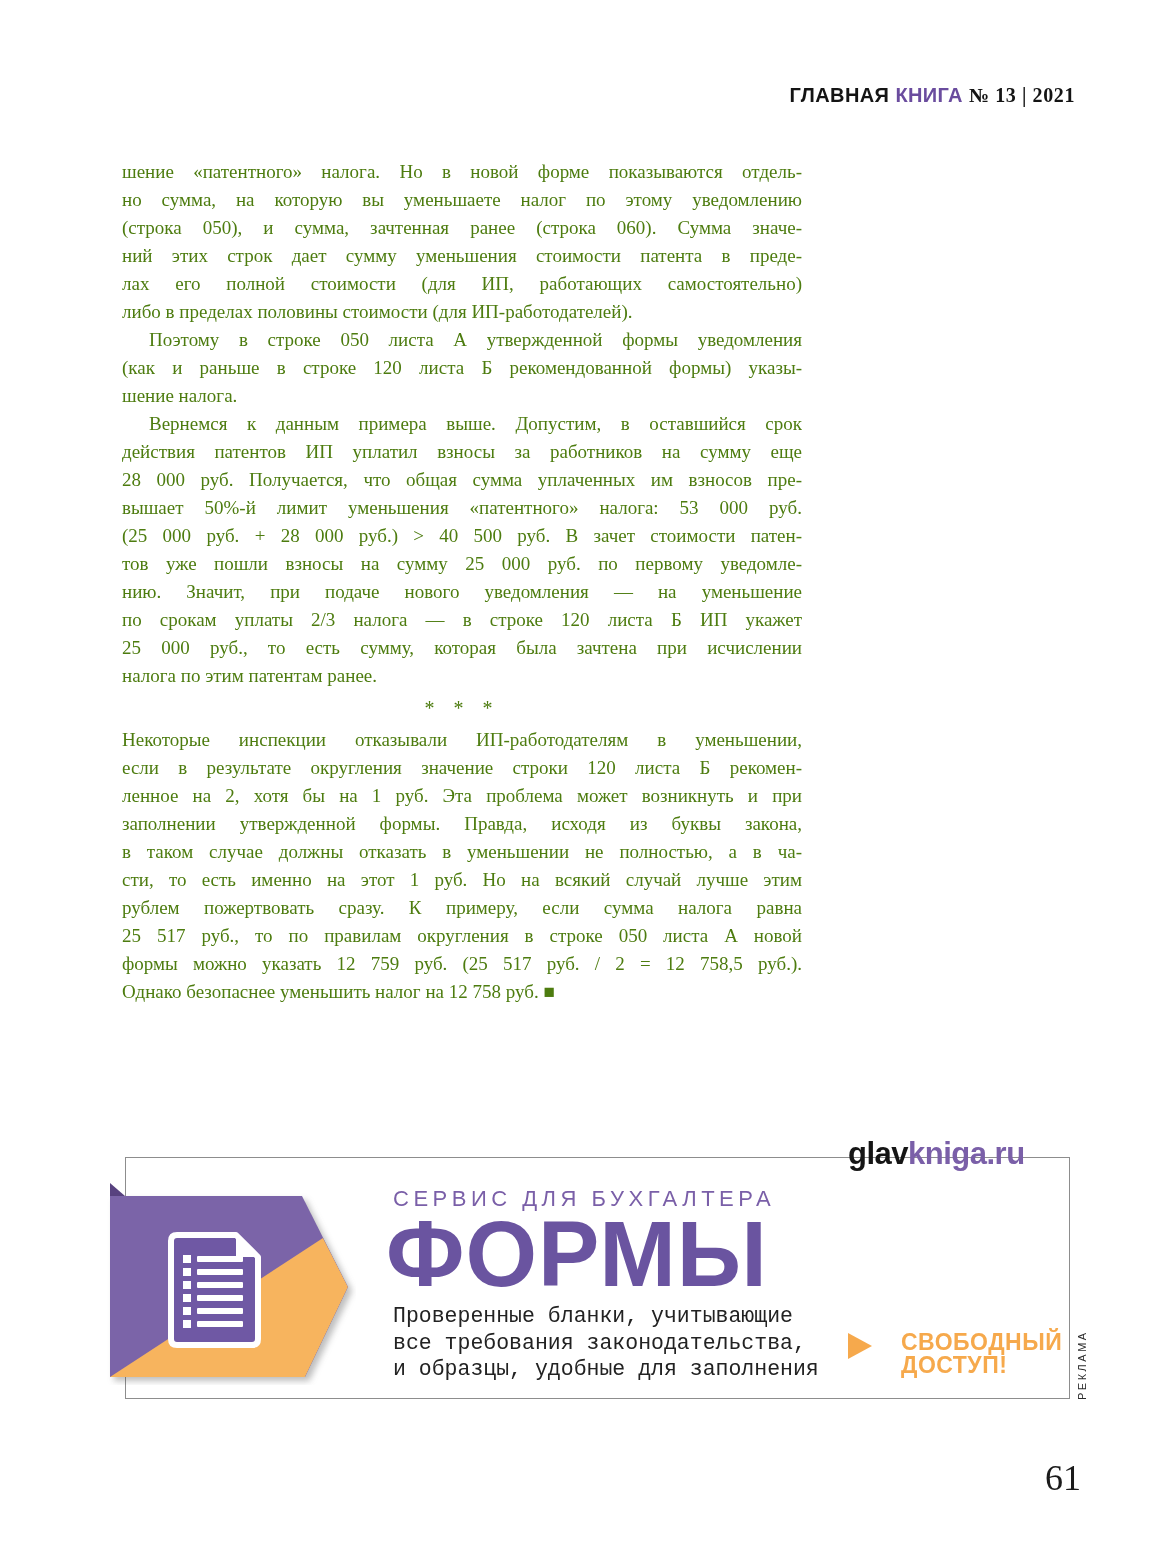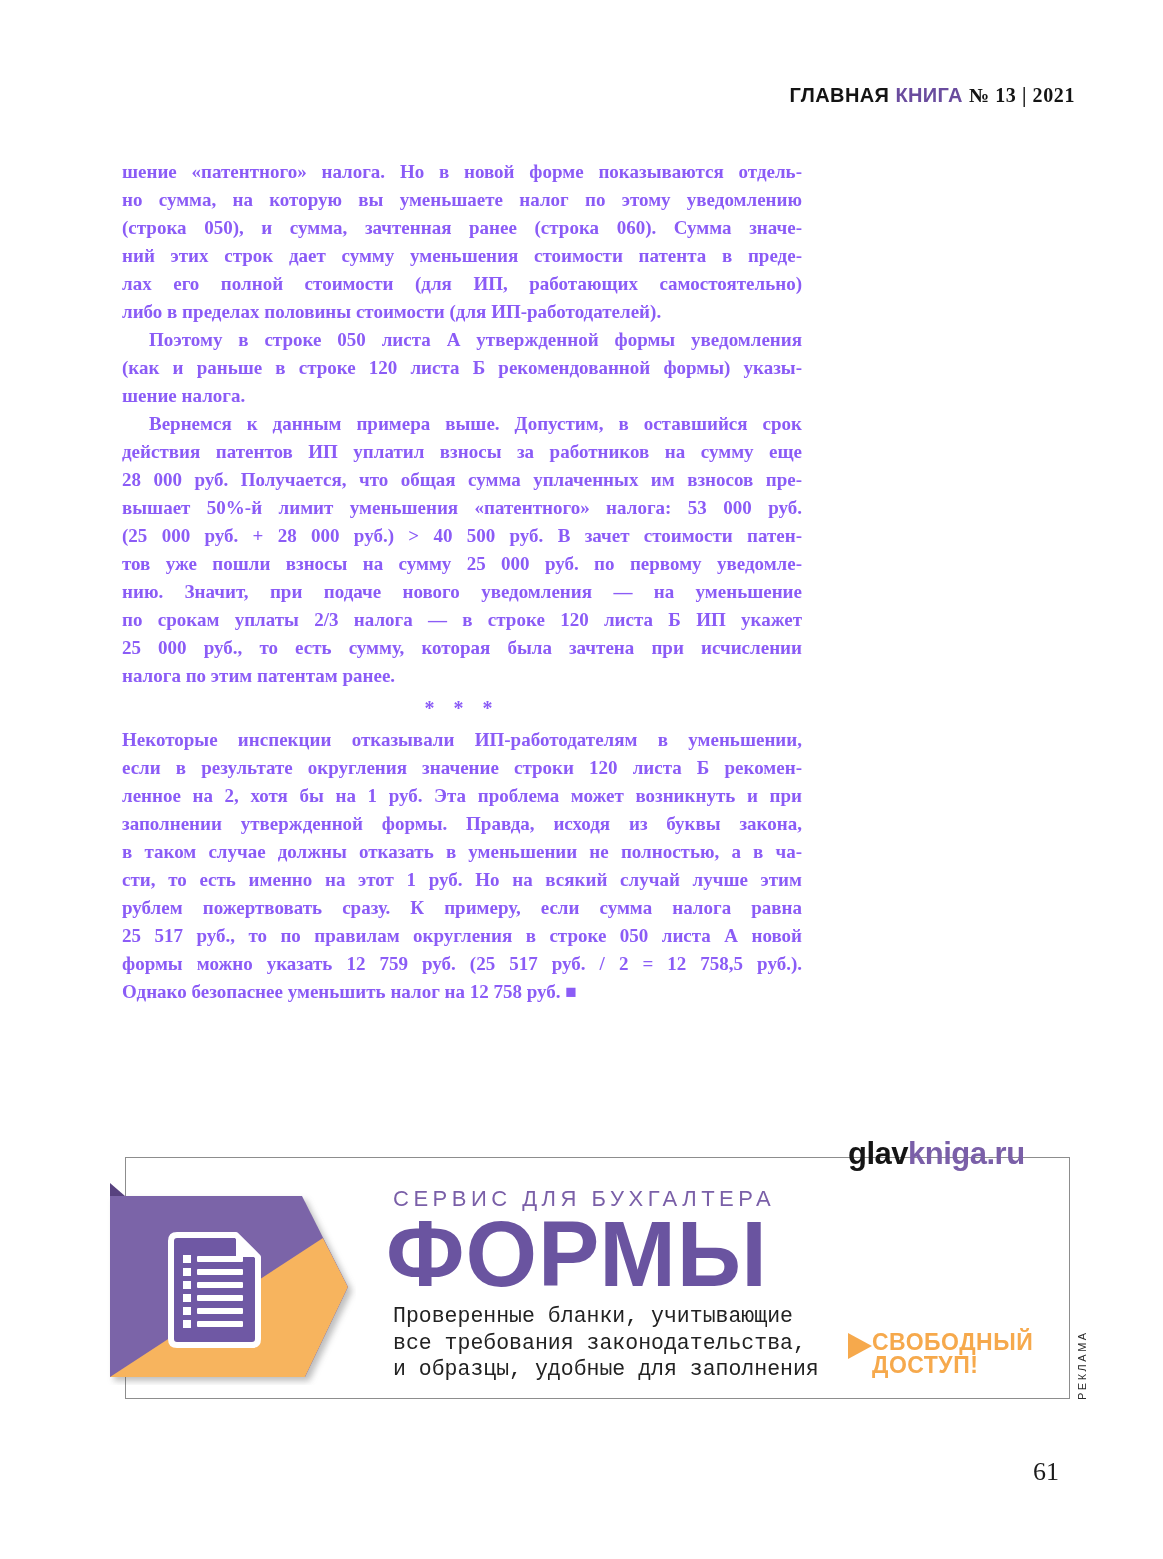--- a/index.html
+++ b/index.html
@@ -11,21 +11,21 @@
   .mag-header{
     position:absolute;top:84px;right:88px;white-space:nowrap;
     font-family:"Liberation Sans", sans-serif;font-weight:bold;font-size:20px;
     letter-spacing:.4px;color:#141414;
   }
   .mag-header .brand-purple{color:var(--purple-dark);}
   .mag-header .issue{font-family:"Liberation Serif", serif;font-weight:bold;letter-spacing:.6px;}
   
   .article{
     position:absolute;left:122px;top:158px;width:680px;
-    font-size:19px;line-height:28px;color:#8b5cf6;font-weight:bold;
+    font-size:19px;line-height:28px;color:#4d7c0f;
   }
   .para .line{text-align:justify;text-align-last:justify;}
   .para .line:last-child{text-align-last:left;}
   .para.indent .line:first-child{padding-left:27px;}
   .separator{
     text-align:center;text-align-last:center;letter-spacing:7px;
     font-size:20px;margin:4px 0 4px 0;line-height:28px;
   }
   
   .ad-box{
@@ -53,32 +53,32 @@
   }
   .ad-site .site-black{color:#151515;}
   .ad-site .site-purple{color:var(--purple);}
   .ad-access{position:absolute;left:848px;top:1331px;display:flex;align-items:flex-start;}
   .access-triangle{
     width:0;height:0;margin-top:2px;
     border-top:13px solid transparent;border-bottom:13px solid transparent;
     border-left:24px solid var(--orange-text);
   }
   .access-text{
-    margin-left:0;font-family:"Liberation Sans", sans-serif;font-weight:bold;
+    margin-left:29px;font-family:"Liberation Sans", sans-serif;font-weight:bold;
     font-size:23px;line-height:23px;color:var(--orange-text);letter-spacing:.5px;white-space:nowrap;
   }
   .ad-label{
     position:absolute;left:1076px;top:1334px;height:66px;
     writing-mode:vertical-rl;transform:rotate(180deg);
     font-family:"Liberation Sans", sans-serif;font-size:11px;letter-spacing:2.5px;color:#2a2a2a;
   }
   
   .page-number{
-    position:absolute;right:104px;top:1457px;
-    font-family:"Liberation Serif", serif;font-size:26px;color:#1b1b1b;
+    position:absolute;right:82px;top:1457px;
+    font-family:"Liberation Serif", serif;font-size:36px;color:#1b1b1b;
   }
 </style>
 </head>
 <body style="--purple: #7a5fa8; --purple-dark: #6a4c9e; --purple-title: #6a54a0; --orange-text: #f6a94c;">
 
 <div class="mag-header">
   <span class="brand-black">ГЛАВНАЯ</span><span> </span><span class="brand-purple">КНИГА</span><span> </span><span class="issue">№ 13 | 2021</span>
 </div>
 
 <div class="article">

